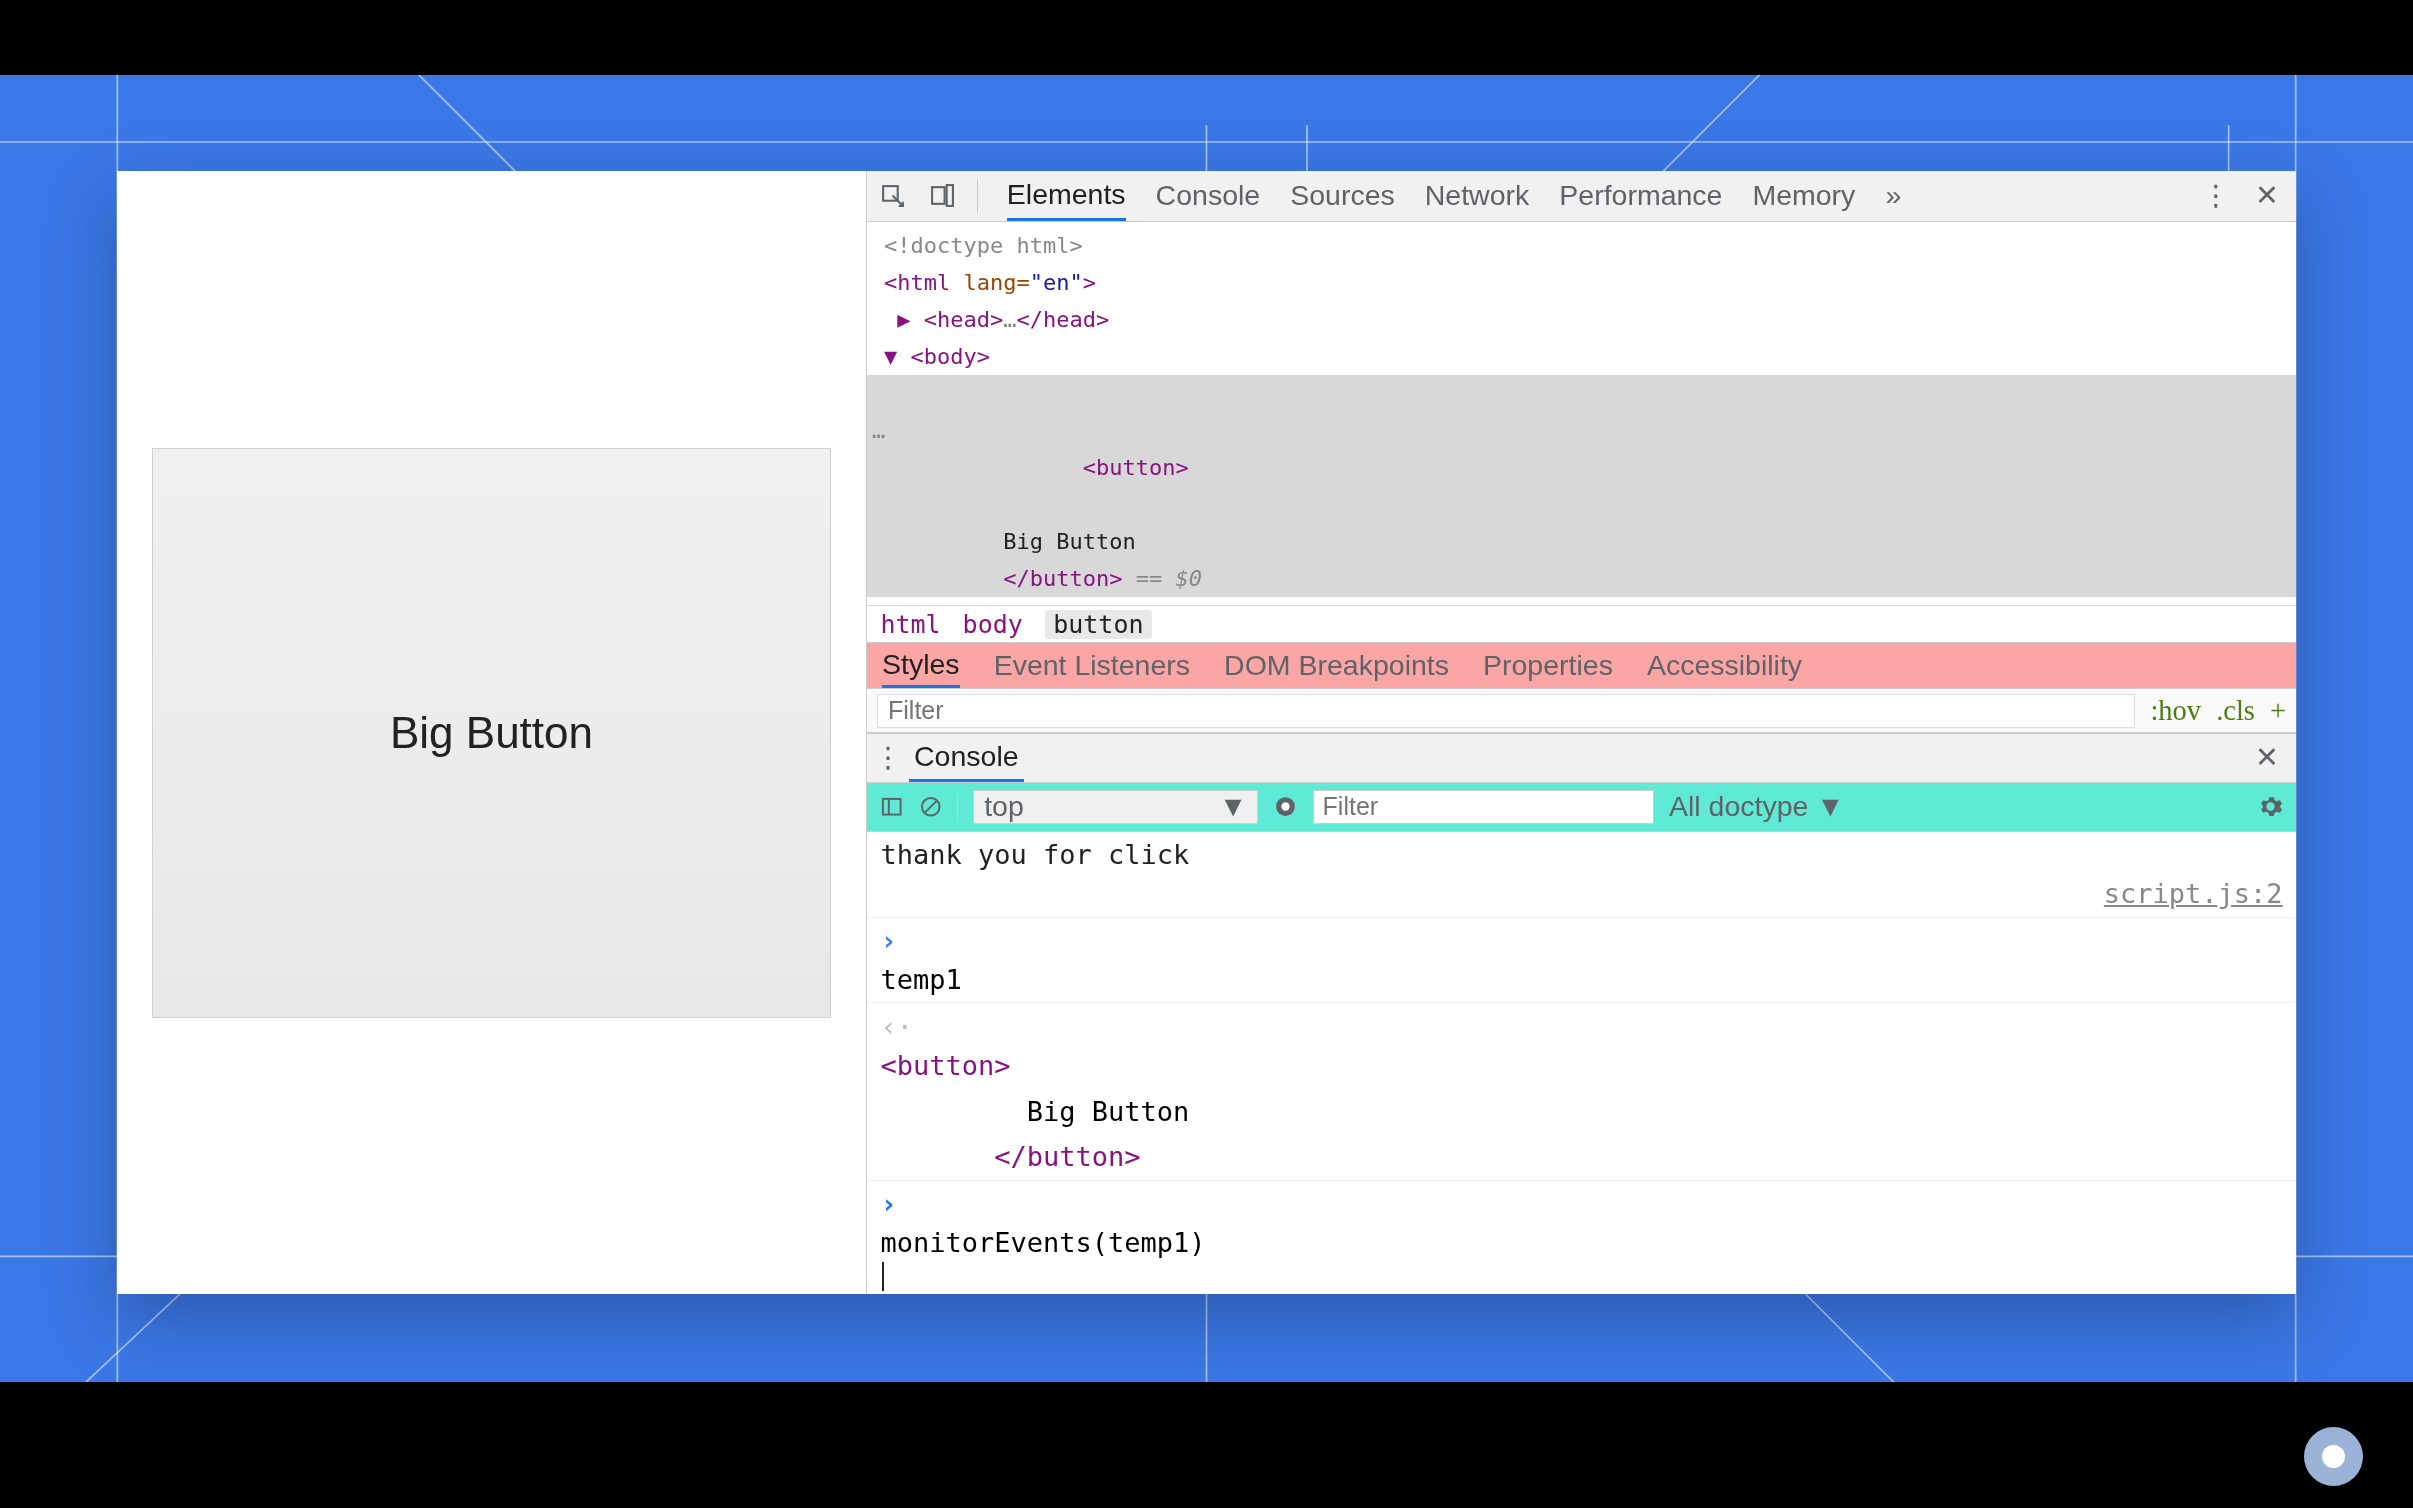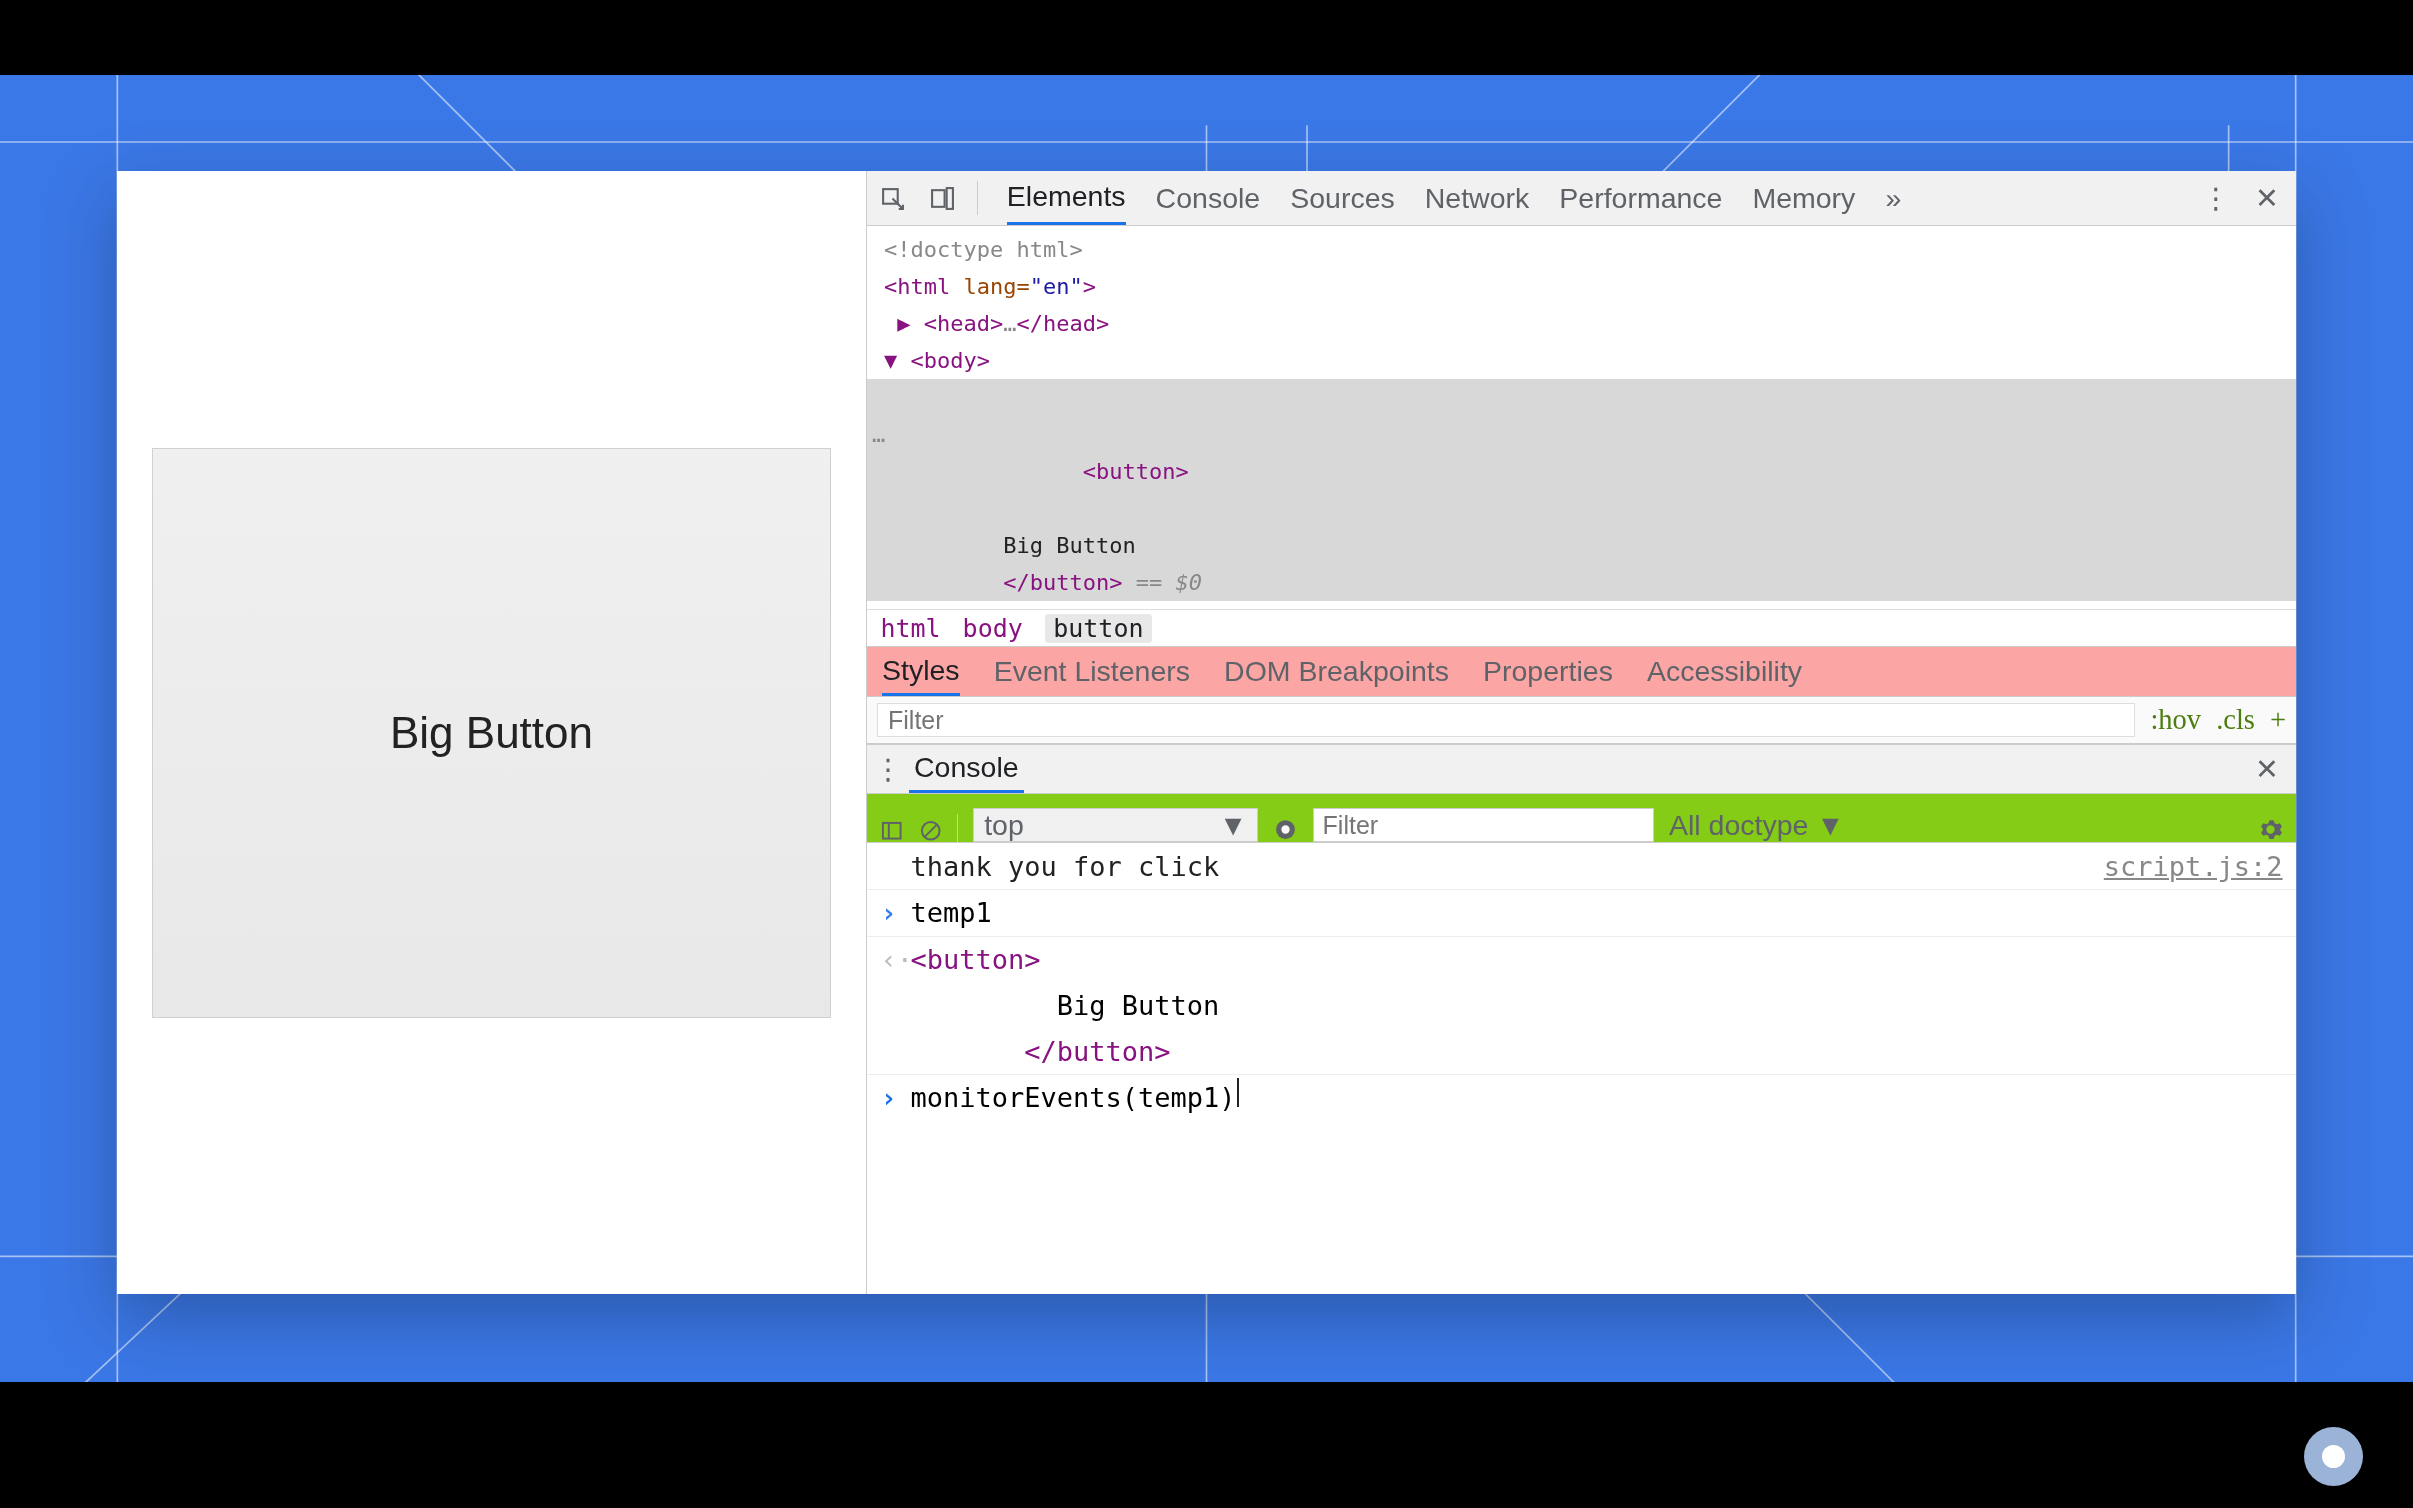--- a/index.html
+++ b/index.html
@@ -224,23 +224,23 @@
   padding: 0 5px;
 }
 .console-tabbar .close {
   margin-left: auto;
   margin-right: 17px;
   color: #5f6368;
 }
 
 .console-toolbar {
   display: flex;
-  align-items: flex-end;
+  align-items: center;
   height: 49px;
-  background: #84cc16;
+  background: #5eead4;
   border-bottom: 0.8px solid #ccc;
   gap: 15px;
   padding: 0 13.4px;
   color: #5f6368;
 }
 .console-toolbar select, .console-toolbar input {
   font-size: 25px;
   border: 0.8px solid #ccc;
   background: #fff;
   padding: 1.7px 8.4px;
@@ -263,20 +263,21 @@
   font-size: 27px;
   line-height: 39px;
   flex: 1;
   overflow: hidden;
 }
 .con-row {
   display: flex;
   padding: 3.4px 13.4px;
   border-bottom: 0.8px solid #eee;
   white-space: pre;
+  flex-direction: column;
 }
 .con-row .gutter { width: 30px; flex-shrink: 0; color: #888; }
 .con-row.log .msg { color: #222; }
 .con-row .src { margin-left: auto; color: #888; text-decoration: underline; }
 .con-row.input .gutter { color: #367cf1; font-weight: bold; }
 .con-row.output .gutter { color: #bbb; }
 .con-row .tag { color: #881280; }
 .con-row .caret {
   display: inline-block; width: 1.7px; height: 28.5px;
   background: #222; vertical-align: middle; margin-left: 1.7px;

